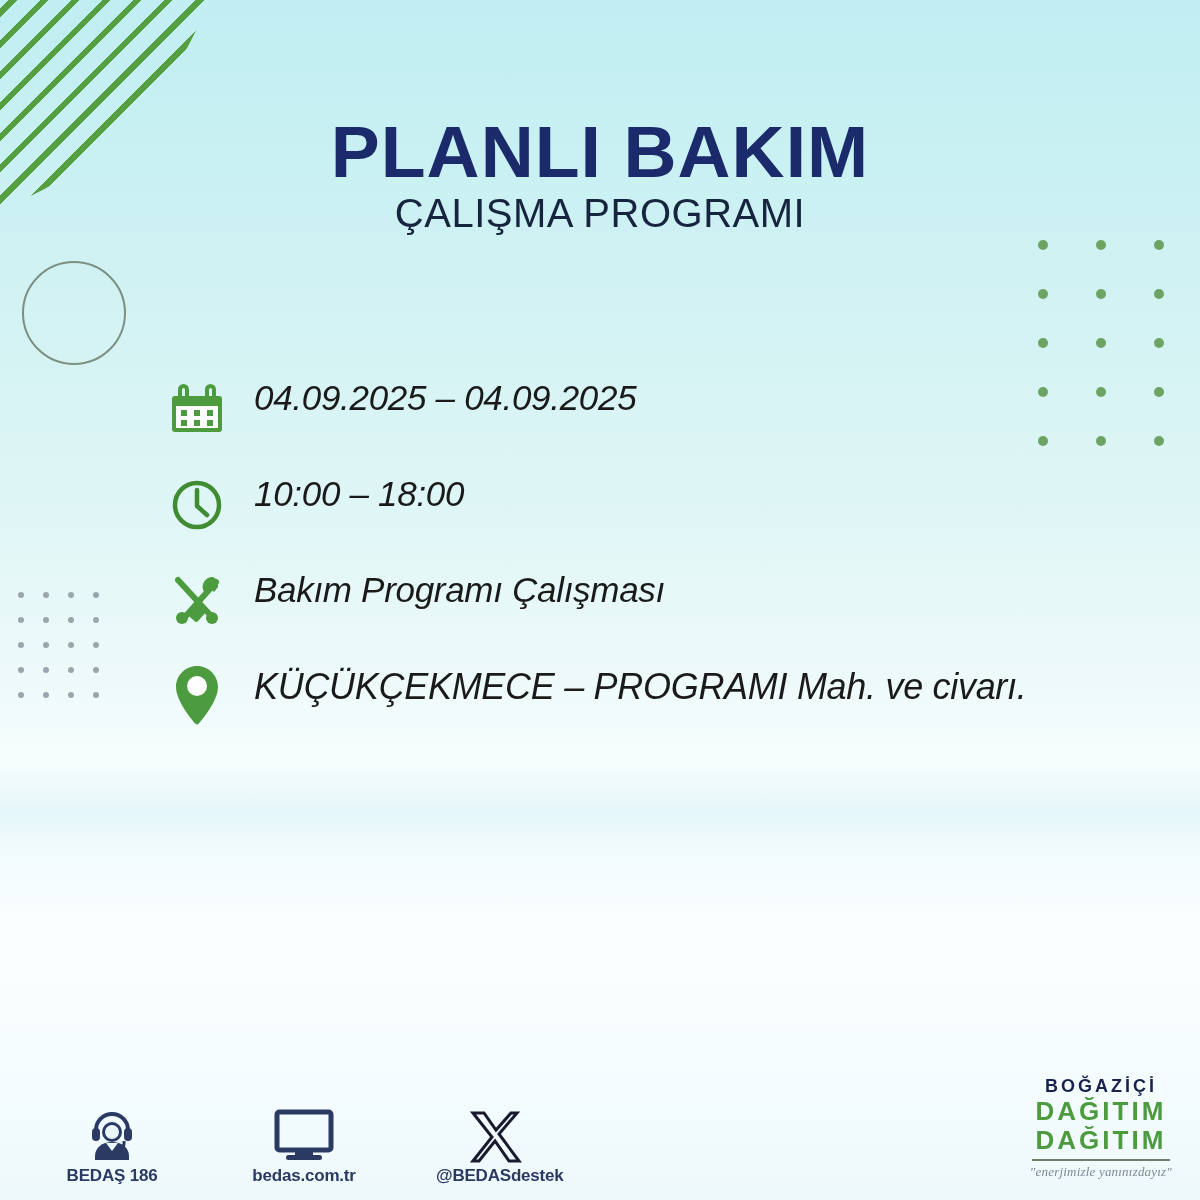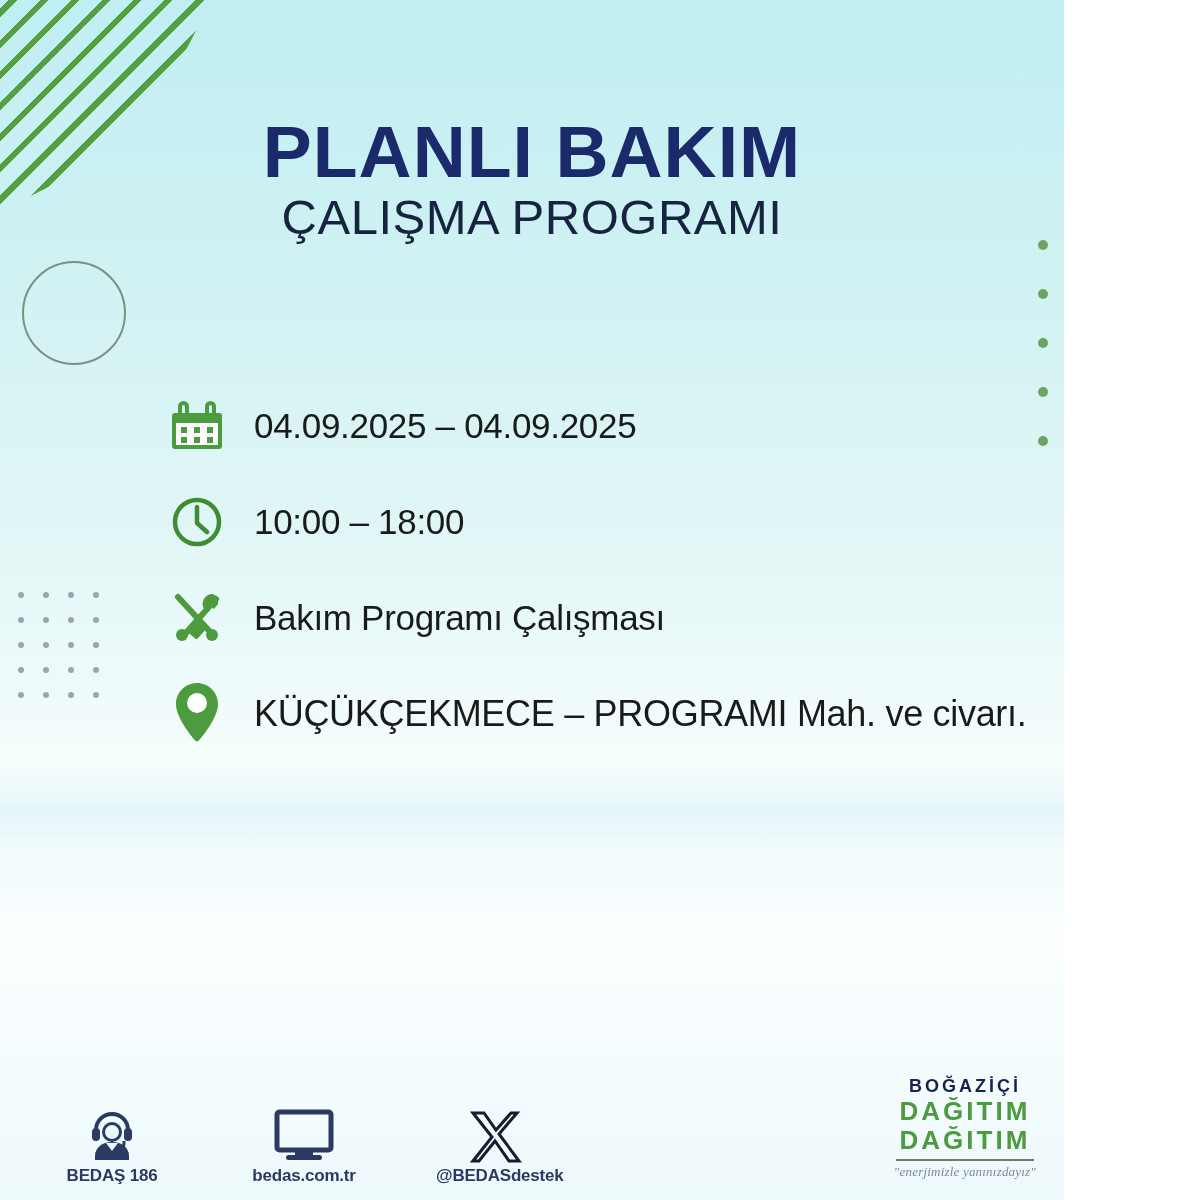--- a/index.html
+++ b/index.html
@@ -3,21 +3,21 @@
 <meta charset="utf-8">
 <title>Planlı Bakım Çalışma Programı</title>
 <style>
   html,body{margin:0;padding:0;}
   body{
     font-family:"Liberation Sans", sans-serif;
     background:#ffffff;
   }
   #poster{
     position:relative;
-    width:1064px;
+    width:1200px;
     height:1200px;
     overflow:hidden;
     background:
       linear-gradient(to bottom,
         #c0eef2 0px,
         #c7f0f2 120px,
         #d2f2f3 300px,
         #e0f6f6 520px,
         #eefafa 680px,
         #f6fdfd 760px,
@@ -89,39 +89,39 @@
     font-size:72px;
     line-height:.96;
     font-weight:800;
     letter-spacing:1px;
     color:#1b2a6b;
     font-family:"Liberation Sans", sans-serif;
     transform:scaleX(1.02);
   }
   .title-sub{
     margin:6px 0 0 0;
-    font-size:49px;
+    font-size:40px;
     line-height:1;
     font-weight:400;
     letter-spacing:.5px;
     color:#16243f;
     font-family:"Liberation Sans", sans-serif;
   }
 
   
   .info{
     position:absolute;
     left:166px;
     top:378px;
     width:900px;
   }
   .row{
     display:flex;
-    align-items:center;
     height:96px;
+    font-style:italic;
   }
   .row .ico{
     width:62px;
     min-width:62px;
     height:62px;
     display:flex;
     align-items:center;
     justify-content:center;
   }
   .row .txt{

